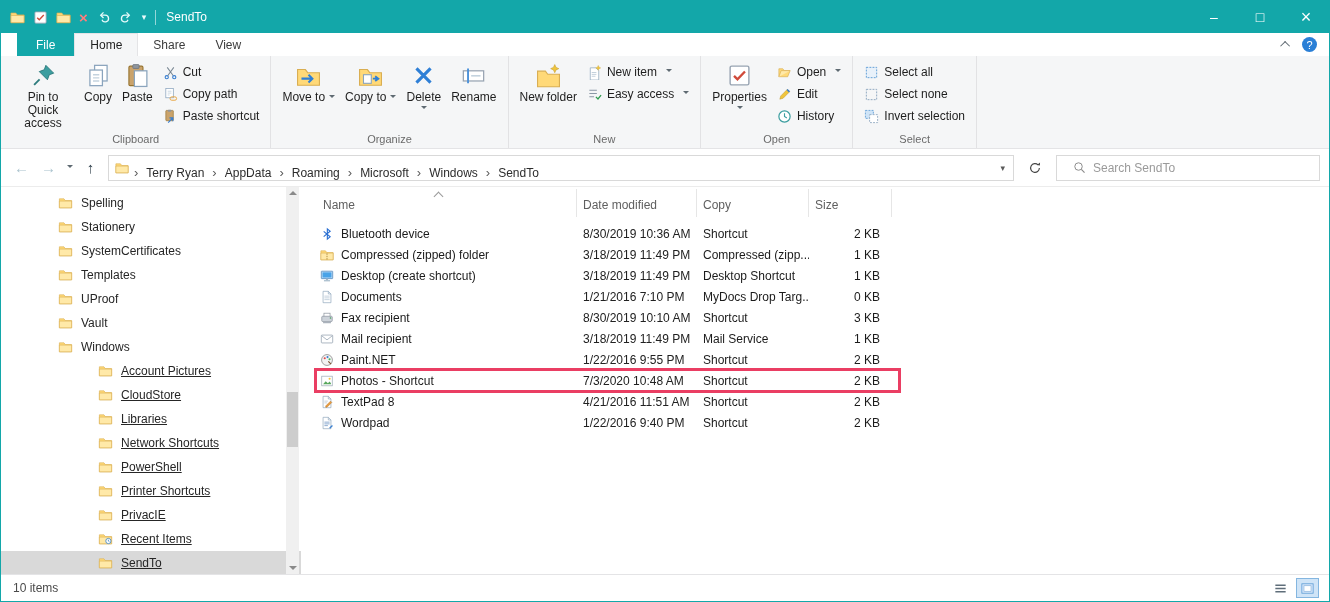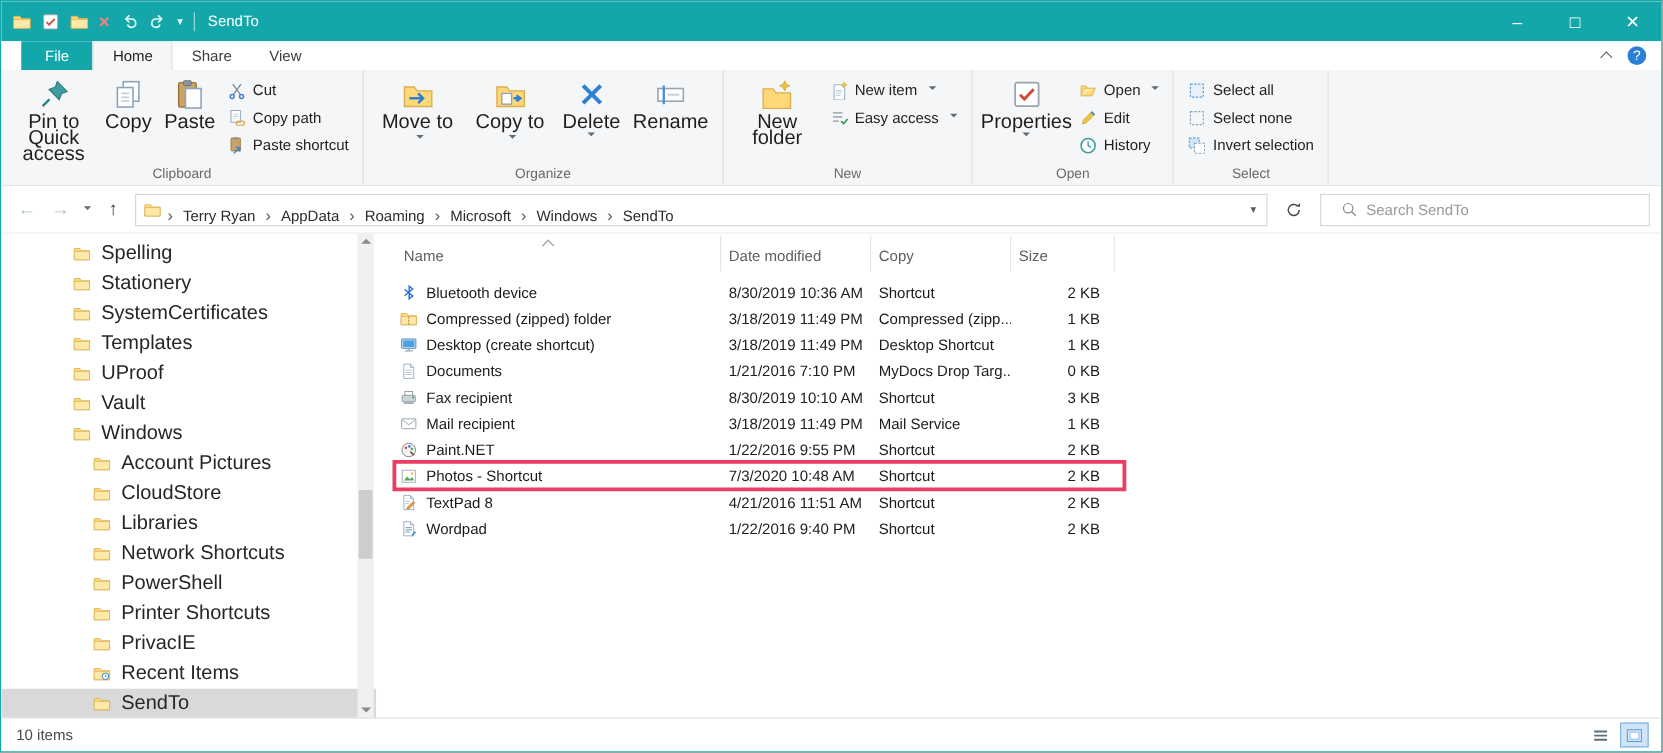--- a/index.html
+++ b/index.html
@@ -26,21 +26,21 @@
   .tab-active{background:#f5f6f7;border:1px solid #e4e4e6;border-bottom:none;color:#1e1e1e;}
   .tab-utils{margin-left:auto;display:flex;align-items:center;gap:12px;padding-right:12px;}
   .chev-up{width:7px;height:7px;border-left:1.5px solid #5f6a72;border-top:1.5px solid #5f6a72;transform:rotate(45deg) translateY(2px);}
   .help-circle{width:15px;height:15px;border-radius:50%;background:#2a7fd6;color:#fff;font-size:11px;display:flex;align-items:center;justify-content:center;}
 
   
   .ribbon{height:93px;background:#f5f6f7;border-bottom:1px solid #e4e4e6;display:flex;flex:0 0 auto;}
   .rgroup{display:flex;flex-direction:column;border-right:1px solid #e2e2e4;padding:1px 3px 0;}
   .rg-body{flex:1;display:flex;align-items:flex-start;padding:2px 3px 0;}
   .rg-label{text-align:center;font-size:11px;color:#6a6a6a;padding:1px 2px 3px;}
-  .rbtn-lg{display:flex;flex-direction:column;align-items:center;padding:4px 5px 2px;font-size:16px;color:#1e1e1e;text-align:center;line-height:13px;max-width:74px;}
+  .rbtn-lg{display:flex;flex-direction:column;align-items:center;padding:4px 5px 2px;font-size:12px;color:#1e1e1e;text-align:center;line-height:13px;max-width:74px;}
   .ric{width:25px;height:25px;margin-bottom:3px;flex:0 0 auto;}
   .ric-s{width:15px;height:15px;flex:0 0 auto;}
   .rbtn-sm{display:flex;align-items:center;gap:5px;font-size:12px;color:#1e1e1e;padding:2px 5px;height:22px;white-space:nowrap;}
   .smallcol{display:flex;flex-direction:column;justify-content:flex-start;padding-top:2px;}
   .dd{display:inline-block;width:0;height:0;border:3px solid transparent;border-top-color:#5f6a72;vertical-align:middle;margin-left:4px;}
   .dd-block{margin:2px 0 0 0;}
   .ribbon-filler{flex:1;}
 
   
   .addressbar{height:38px;display:flex;align-items:center;background:#fff;border-bottom:1px solid #ececec;flex:0 0 auto;}
@@ -59,23 +59,23 @@
   .refresh-btn svg{width:14px;height:14px;}
   .search-box{width:264px;height:26px;border:1px solid #d9d9d9;display:flex;align-items:center;padding:0 16px;gap:7px;margin-right:9px;background:#fff;}
   .search-box svg{width:13px;height:13px;flex:0 0 auto;}
   .search-box input{border:none;outline:none;font-size:12px;color:#333;width:100%;font-family:inherit;background:transparent;}
   .search-box input::placeholder{color:#9a9a9a;}
 
   
   .content{flex:1;display:flex;min-height:0;background:#fff;}
   .sidebar{width:300px;flex:0 0 auto;position:relative;overflow:hidden;}
   .tree{padding-top:4px;}
-  .tree-item{height:24px;display:flex;align-items:center;font-size:16px;color:#262626;gap:7px;padding-right:18px;}
+  .tree-item{height:24px;display:flex;align-items:center;font-size:12px;color:#262626;gap:7px;padding-right:18px;}
   .tree-item.lvl1{padding-left:56px;}
-  .tree-item.lvl2{padding-left:72px;}
+  .tree-item.lvl2{padding-left:96px;text-decoration:underline;}
   .tree-item.selected{background:#d9d9d9;}
   .tree-ic{width:17px;height:14px;flex:0 0 auto;}
   .sb-scroll{position:absolute;right:2px;top:0;bottom:0;width:13px;background:#f0f0f0;}
   .sb-thumb{position:absolute;left:1px;right:1px;top:205px;height:55px;background:#cdcdcd;}
   .sb-arrow{position:absolute;left:2.5px;width:0;height:0;border:4px solid transparent;}
   .sb-arrow-up{top:4px;border-bottom-color:#8a8a8a;border-top-width:0;}
   .sb-arrow-down{bottom:4px;border-top-color:#8a8a8a;border-bottom-width:0;}
 
   .filearea{flex:1;display:flex;flex-direction:column;padding-left:16px;overflow:hidden;}
   .colheader{display:flex;height:28px;align-items:flex-end;color:#5f5f5f;font-size:12px;margin-top:2px;flex:0 0 auto;}

